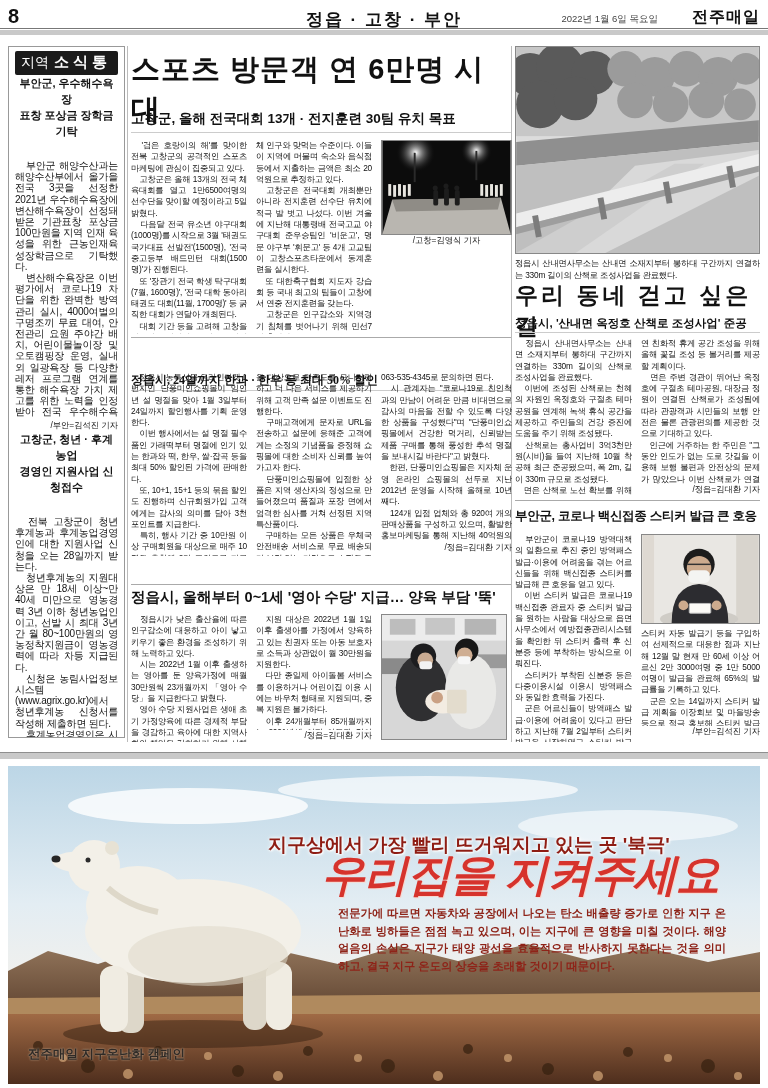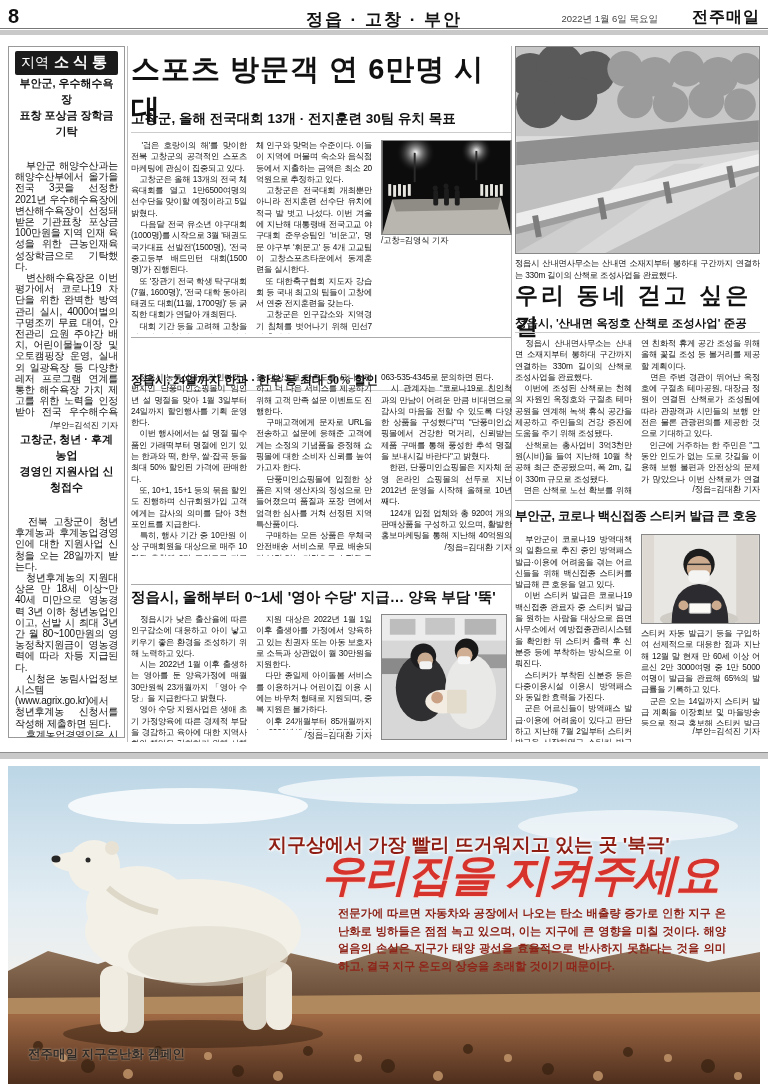--- a/index.html
+++ b/index.html
@@ -129,21 +129,21 @@
         </g>
         <g fill="#1d1d1d">
           <rect x="52" y="50" width="5" height="16" rx="2"></rect>
             <rect x="63" y="48" width="5" height="18" rx="2"></rect>
             <rect x="74" y="50" width="5" height="16" rx="2"></rect>
           <circle cx="54" cy="48" r="2.6"></circle>
             <circle cx="65" cy="46" r="2.6"></circle>
             <circle cx="76" cy="48" r="2.6"></circle>
         </g>
       </svg>
-      <div style="font-size:8.3px;text-align:left">/고창=김영식 기자</div>
+      <div style="font-size:8.3px;text-align:center">/고창=김영식 기자</div>
     </div>
   </div>
 
   <div class="abs hrule" style="left:131px;top:337px;width:380px"></div>
 
   <div class="abs sub-shop">정읍시, 24일까지 한과 · 한우 등 최대 50% 할인</div>
   <div class="abs subrule" style="left:131px;top:390px;width:380px"></div>
   <div class="abs cols" style="left:131px;top:372px;width:381px;height:184px">
     <div class="col" style="width:116px;height:184px">　정읍시 농특산물 온라인마켓 1번지인 단풍미인쇼핑몰이 임인년 설 명절을 맞아 1월 3일부터 24일까지 할인행사를 기획 운영한다.
 　이번 행사에서는 설 명절 필수품인 가래떡부터 명절에 인기 있는 한과와 떡, 한우, 쌀·잡곡 등을 최대 50% 할인된 가격에 판매한다.

